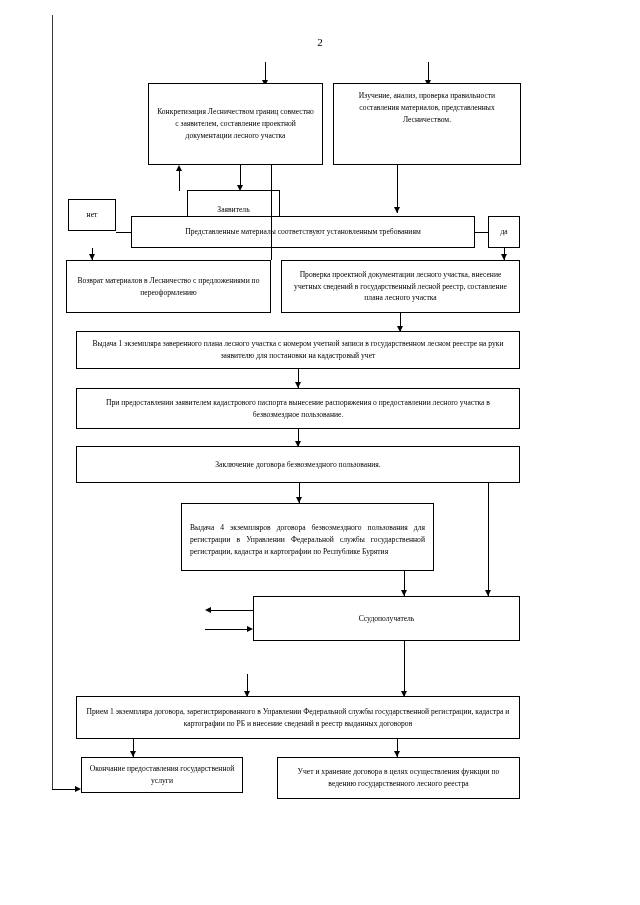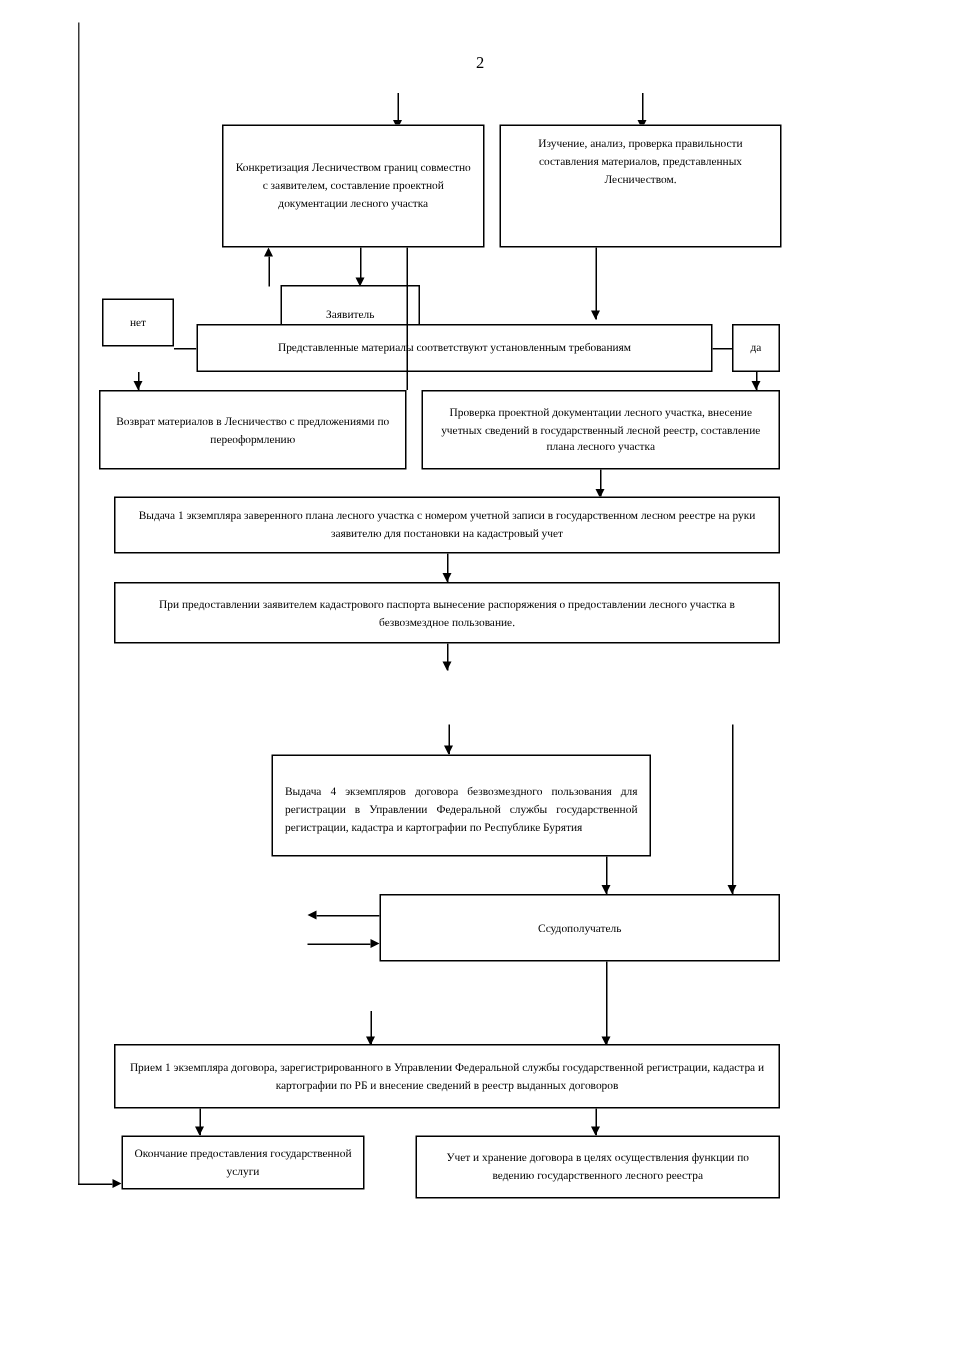--- a/index.html
+++ b/index.html
@@ -177,20 +177,23 @@
   <div class="vline" style="left:298px; top:369px; height:19px;"></div>
   <div class="arrow-down" style="left:294.5px; top:382px;"></div>
 
   <div class="box" style="left:76px; top:388px; width:444px; height:41px;">
     <span>При предоставлении заявителем кадастрового паспорта вынесение распоряжения о предоставлении лесного участка в безвозмездное пользование.</span>
   </div>
 
   <div class="vline" style="left:298px; top:429px; height:18px;"></div>
   <div class="arrow-down" style="left:294.5px; top:441px;"></div>
 
+  <div class="box" style="left:76px; top:446px; width:444px; height:37px;">
+    <span>Заключение договора безвозмездного пользования.</span>
+  </div>
 
   <div class="vline" style="left:299px; top:483px; height:20px;"></div>
   <div class="arrow-down" style="left:295.5px; top:497px;"></div>
 
   <div class="vline" style="left:488px; top:483px; height:113px;"></div>
   <div class="arrow-down" style="left:484.5px; top:590px;"></div>
 
   <div class="box justify" style="left:181px; top:503px; width:253px; height:68px;">
     <span>Выдача 4 экземпляров договора безвозмездного пользования для регистрации в Управлении Федеральной службы государственной регистрации, кадастра и картографии по Республике Бурятия</span>
   </div>

